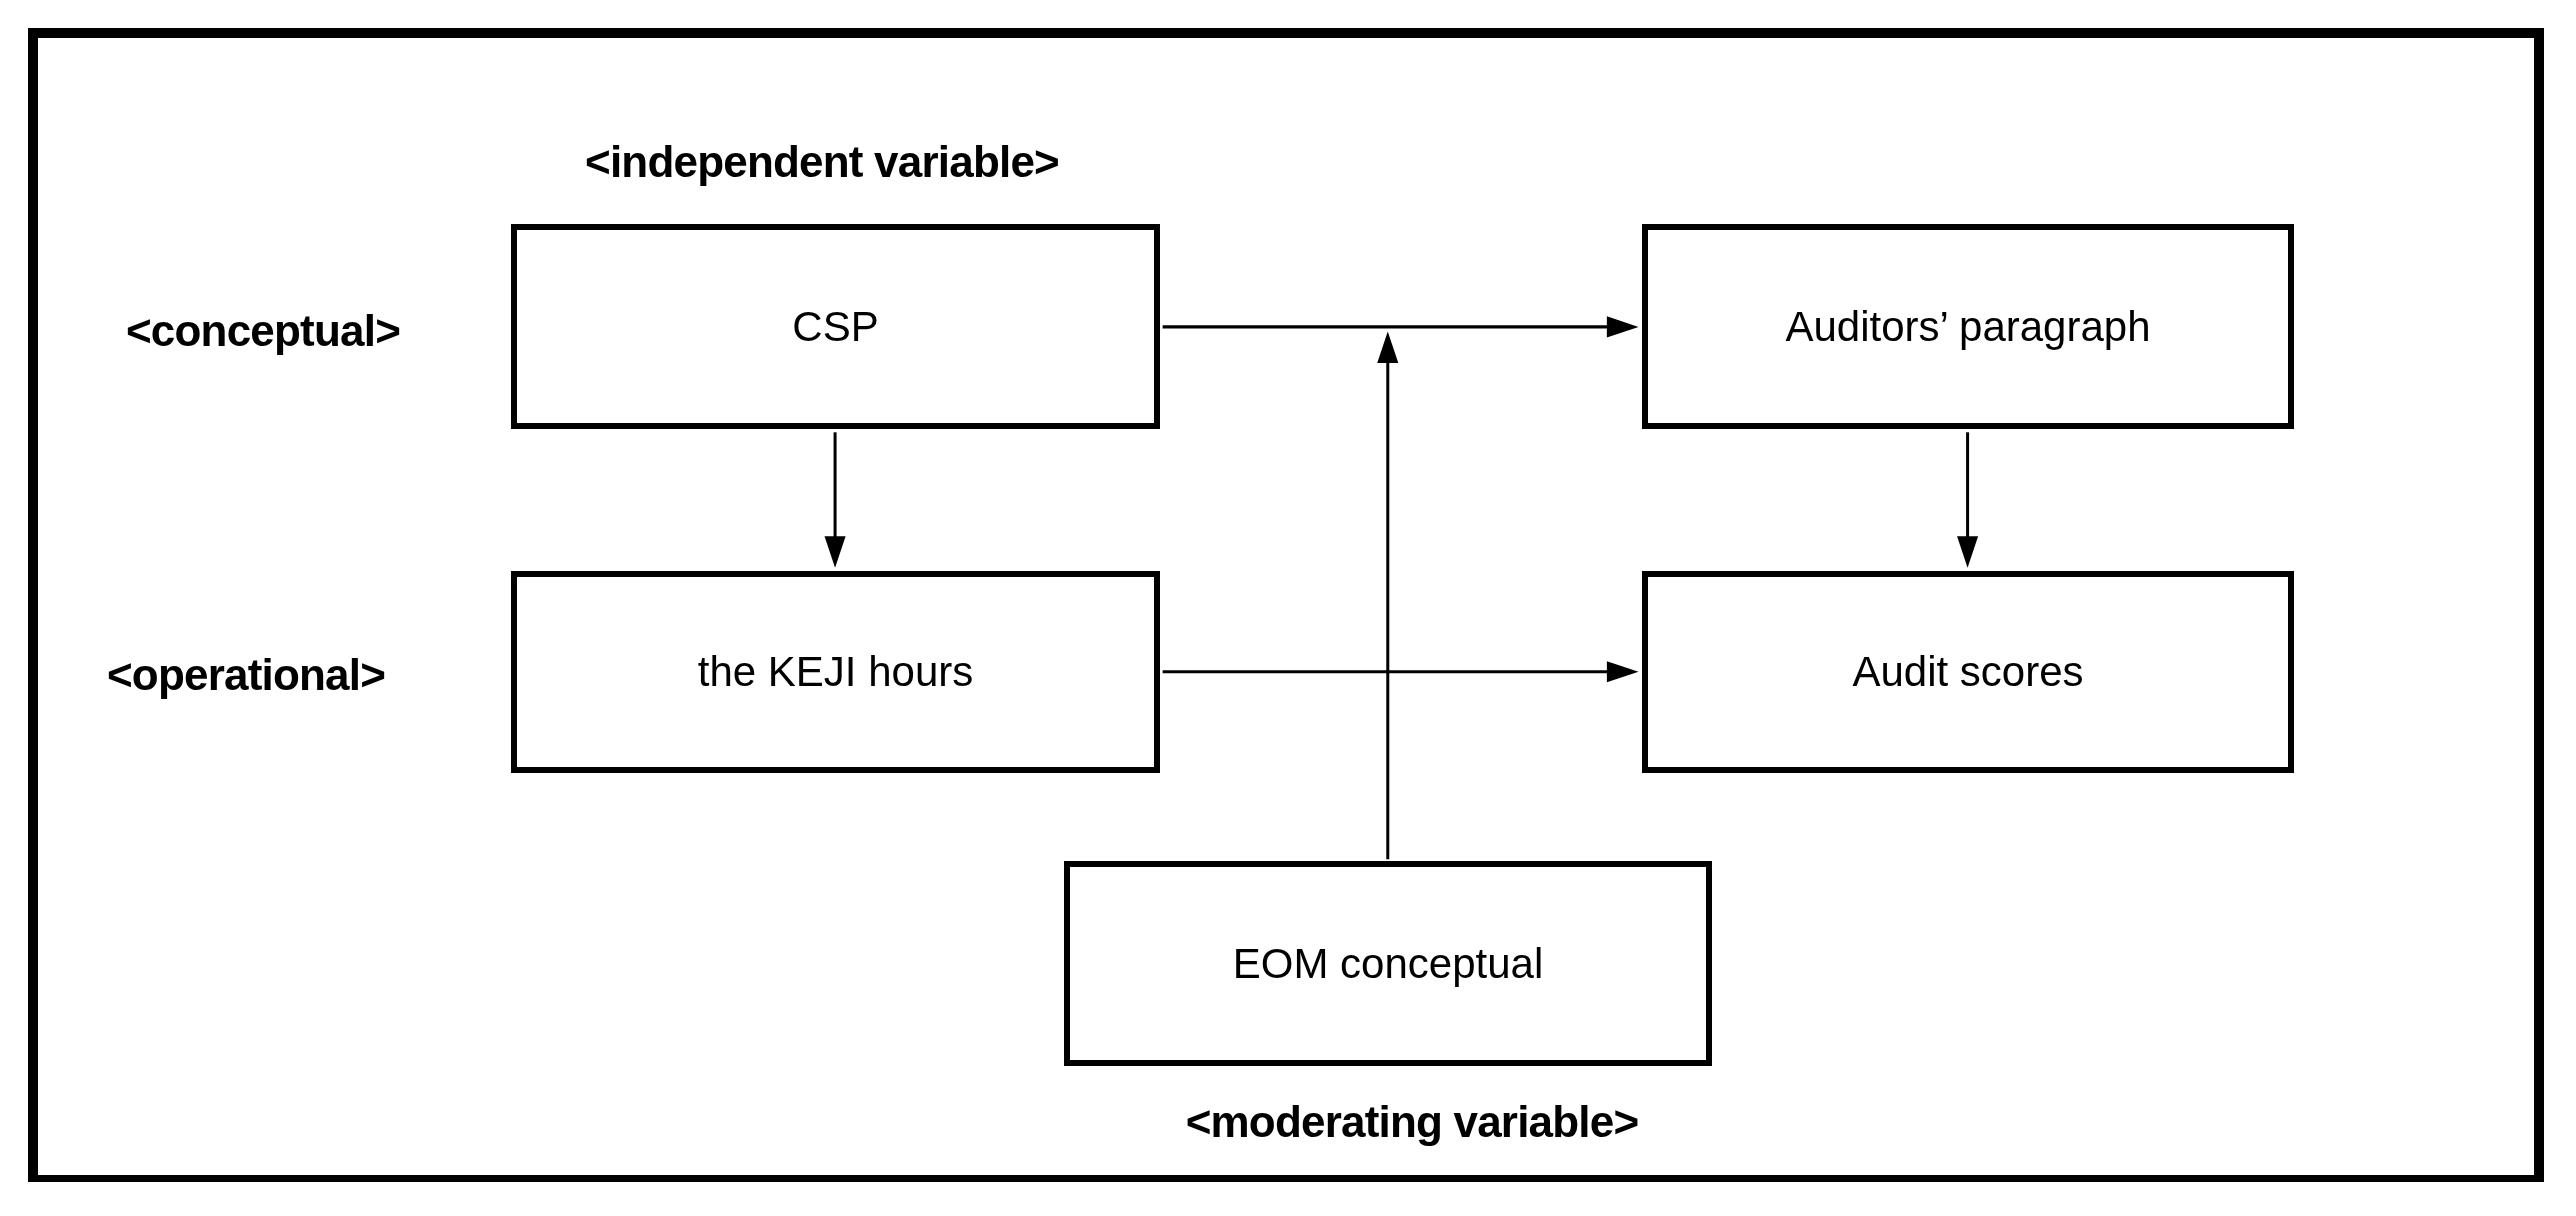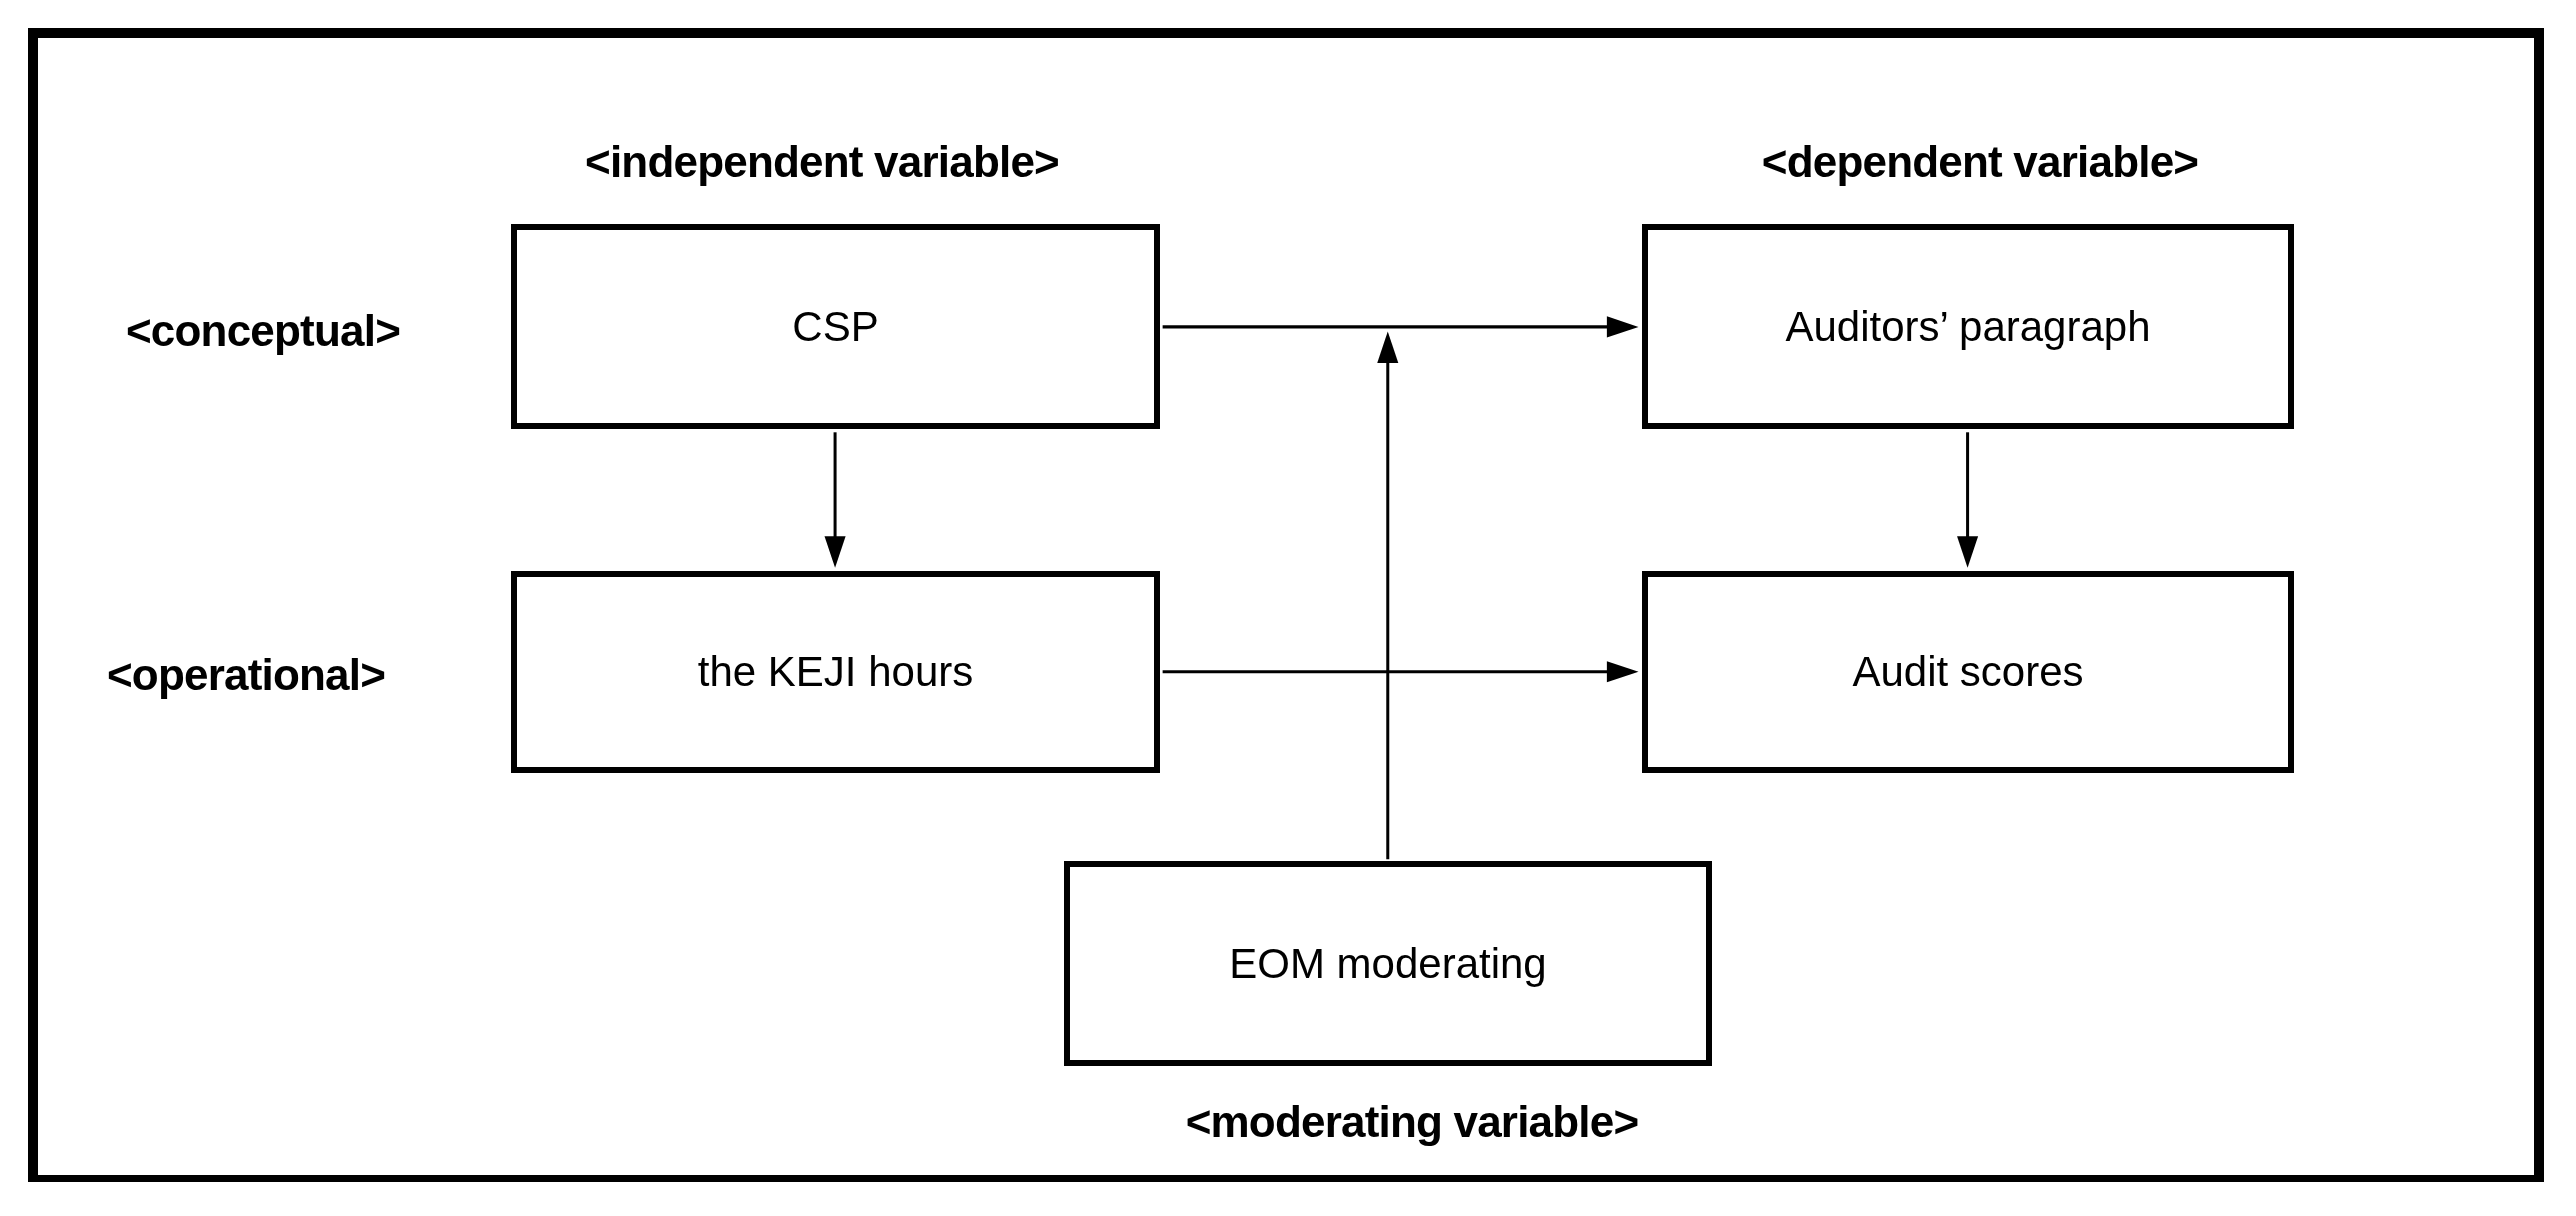--- a/index.html
+++ b/index.html
@@ -85,39 +85,38 @@
   }
 </style>
 </head>
 <body>
 
 <div class="stage">
 
   <div class="frame"></div>
 
   <div class="bracket-label" id="label-independent">&lt;independent variable&gt;</div>
-  <div class="bracket-label" id="label-dependent">&lt;dependent variable&gt;</div>
   <div class="bracket-label" id="label-conceptual">&lt;conceptual&gt;</div>
   <div class="bracket-label" id="label-operational">&lt;operational&gt;</div>
   <div class="bracket-label" id="label-moderating">&lt;moderating variable&gt;</div>
 
   <div class="node" id="box-csp">
     <span>CSP</span>
   </div>
   <div class="node" id="box-auditors">
     <span>Auditors’ paragraph</span>
   </div>
   <div class="node" id="box-keji">
     <span>the KEJI hours</span>
   </div>
   <div class="node" id="box-audit">
     <span>Audit scores</span>
   </div>
   <div class="node" id="box-eom">
-    <span>EOM moderating</span>
+    <span>EOM conceptual</span>
   </div>
 
   <svg class="arrows" viewBox="0 0 3421 1616" xmlns="http://www.w3.org/2000/svg">
 
     <g>
       <line x1="1544" y1="434" x2="2150" y2="434"></line>
       <polygon points="2176,434 2134,420 2134,448"></polygon>
     </g>
 
     <g>

